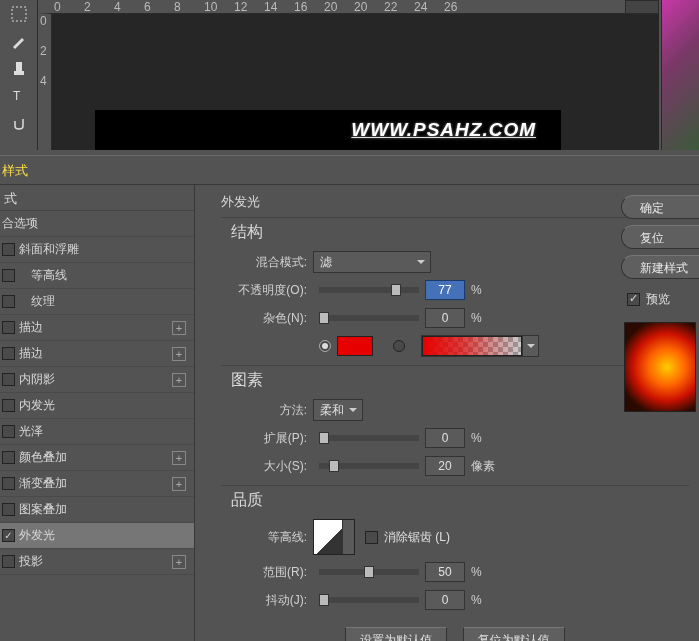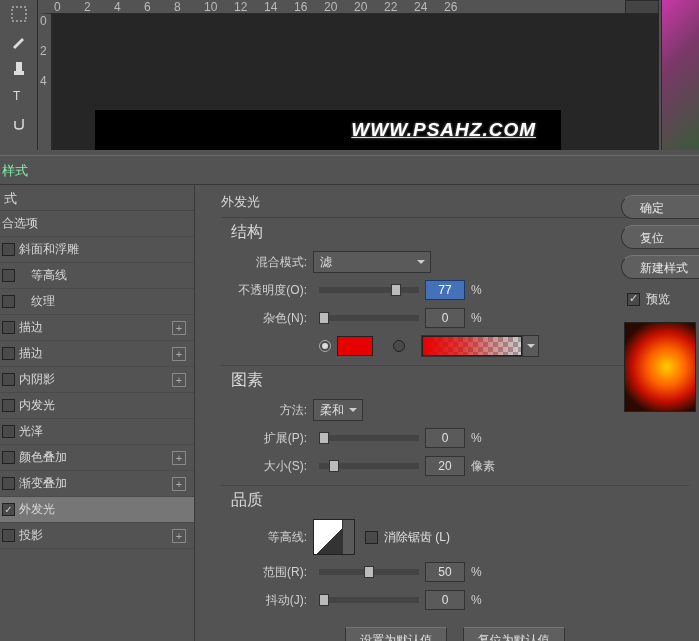--- a/index.html
+++ b/index.html
@@ -18,21 +18,21 @@
 .ruler-v div { transform: none; height: 30px; padding-left: 2px; }
 
 .canvas-area { position: absolute; left: 52px; top: 14px; right: 40px; height: 136px; background: #262626; overflow: hidden; }
 .canvas-content { position: absolute; left: 43px; top: 96px; width: 466px; height: 40px; background: #000; display: flex; align-items: center; justify-content: flex-end; padding-right: 25px; text-decoration: underline; }
 .watermark { color: #fff; font-weight: bold; font-size: 19px; font-style: italic; letter-spacing: 1px; text-shadow: 0 0 3px rgba(255,255,255,0.5); }
 
 .props-btn { position: absolute; right: 40px; top: 0; width: 34px; height: 14px; background: #444; border: 1px solid #2a2a2a; }
 
 .side-panel { position: absolute; right: 0; top: 0; width: 38px; height: 150px; background: linear-gradient(135deg, #c838a8 0%, #7a3868 40%, #3a5a3a 100%); border-left: 1px solid #2a2a2a; }
 
-.dialog-title { position: absolute; left: 0; top: 155px; width: 100%; height: 30px; background: #535353; color: #86efac; padding: 6px 2px; font-size: 13px; border-top: 1px solid #6a6a6a; border-bottom: 1px solid #383838; }
+.dialog-title { position: absolute; left: 0; top: 155px; width: 100%; height: 30px; background: #535353; color: #fde047; padding: 6px 2px; font-size: 13px; border-top: 1px solid #6a6a6a; border-bottom: 1px solid #383838; }
 
 .dialog-body { position: absolute; left: 0; top: 185px; width: 100%; bottom: 0; background: #535353; display: flex; }
 
 .styles-list { width: 195px; background: #535353; border-right: 1px solid #383838; }
 .styles-header { height: 26px; padding: 5px 4px; background: #535353; color: #ddd; font-size: 13px; border-bottom: 1px solid #444; }
 .style-item { height: 26px; padding: 5px 2px; display: flex; align-items: center; justify-content: space-between; cursor: pointer; border-bottom: 1px solid #4a4a4a; }
 .style-item.selected { background: #767676; }
 .style-item .check { width: 13px; height: 13px; border: 1px solid #222; background: #4a4a4a; margin-right: 4px; display: inline-flex; align-items: center; justify-content: center; font-size: 10px; }
 .style-item .check.on::after { content: "✓"; color: #d0d0d0; }
 .style-item .lbl { flex: 1; color: #d8d8d8; }
@@ -213,20 +213,24 @@
         <div class="style-item">
           <span class="check"></span>
           <span class="lbl" style="">颜色叠加</span>
           <span class="plus">+</span>
         </div>
         <div class="style-item">
           <span class="check"></span>
           <span class="lbl" style="">渐变叠加</span>
           <span class="plus">+</span>
         </div>
+        <div class="style-item">
+          <span class="check"></span>
+          <span class="lbl" style="">图案叠加</span>
+        </div>
         <div class="style-item selected">
           <span class="check on"></span>
           <span class="lbl" style="">外发光</span>
         </div>
         <div class="style-item">
           <span class="check"></span>
           <span class="lbl" style="">投影</span>
           <span class="plus">+</span>
         </div>
       </div>

